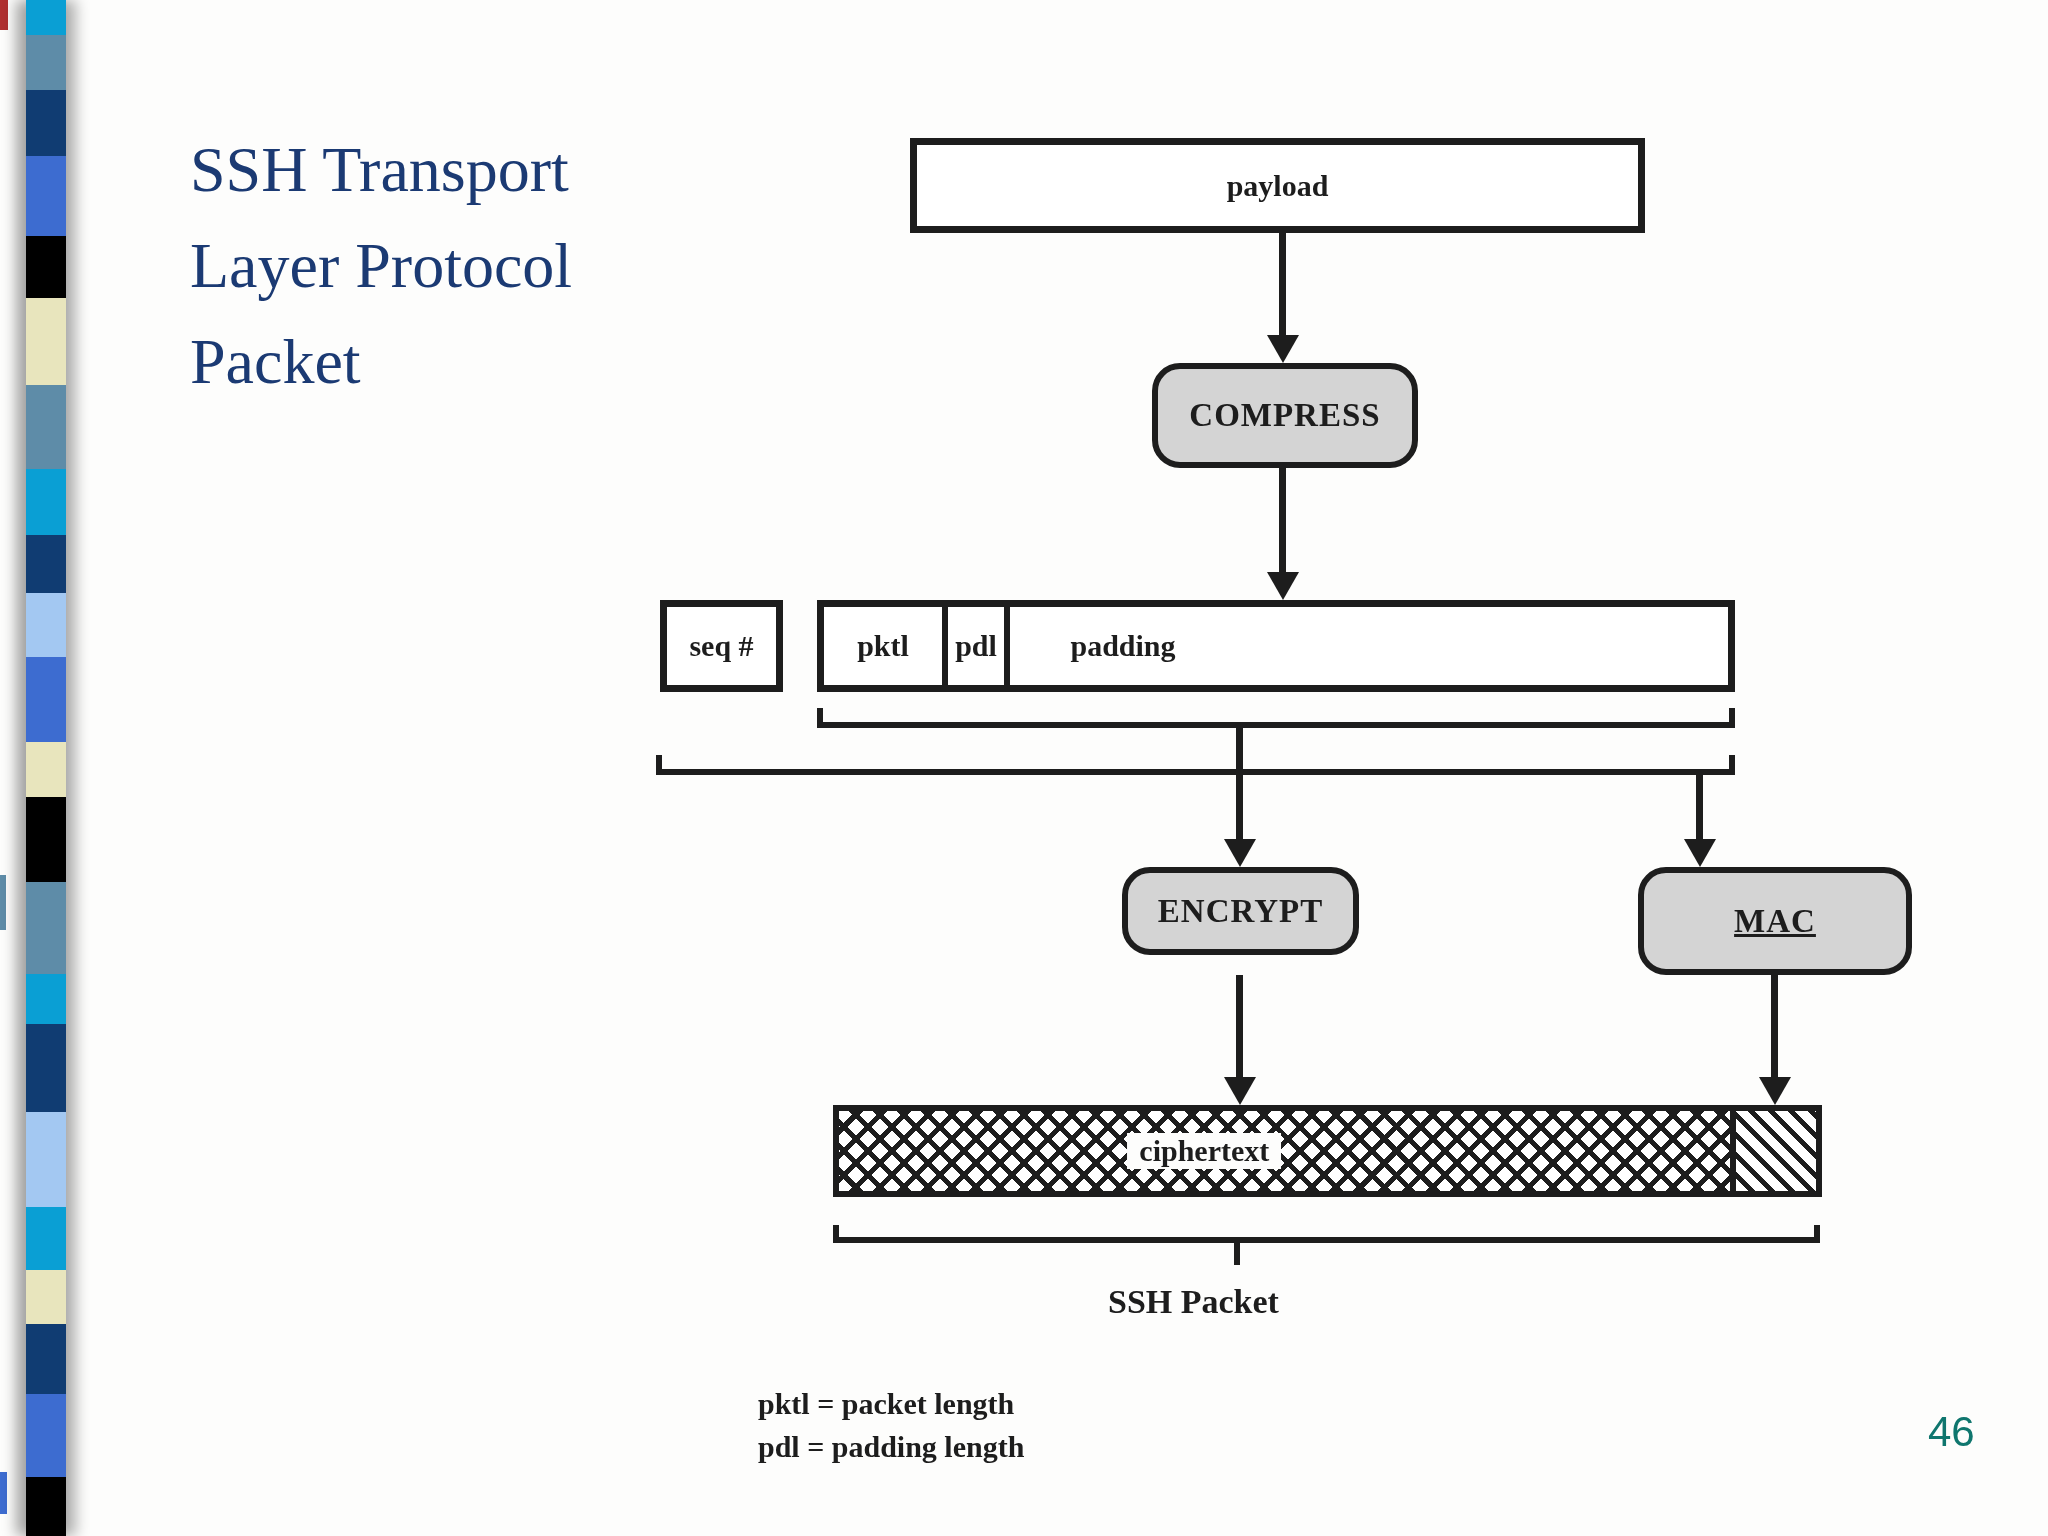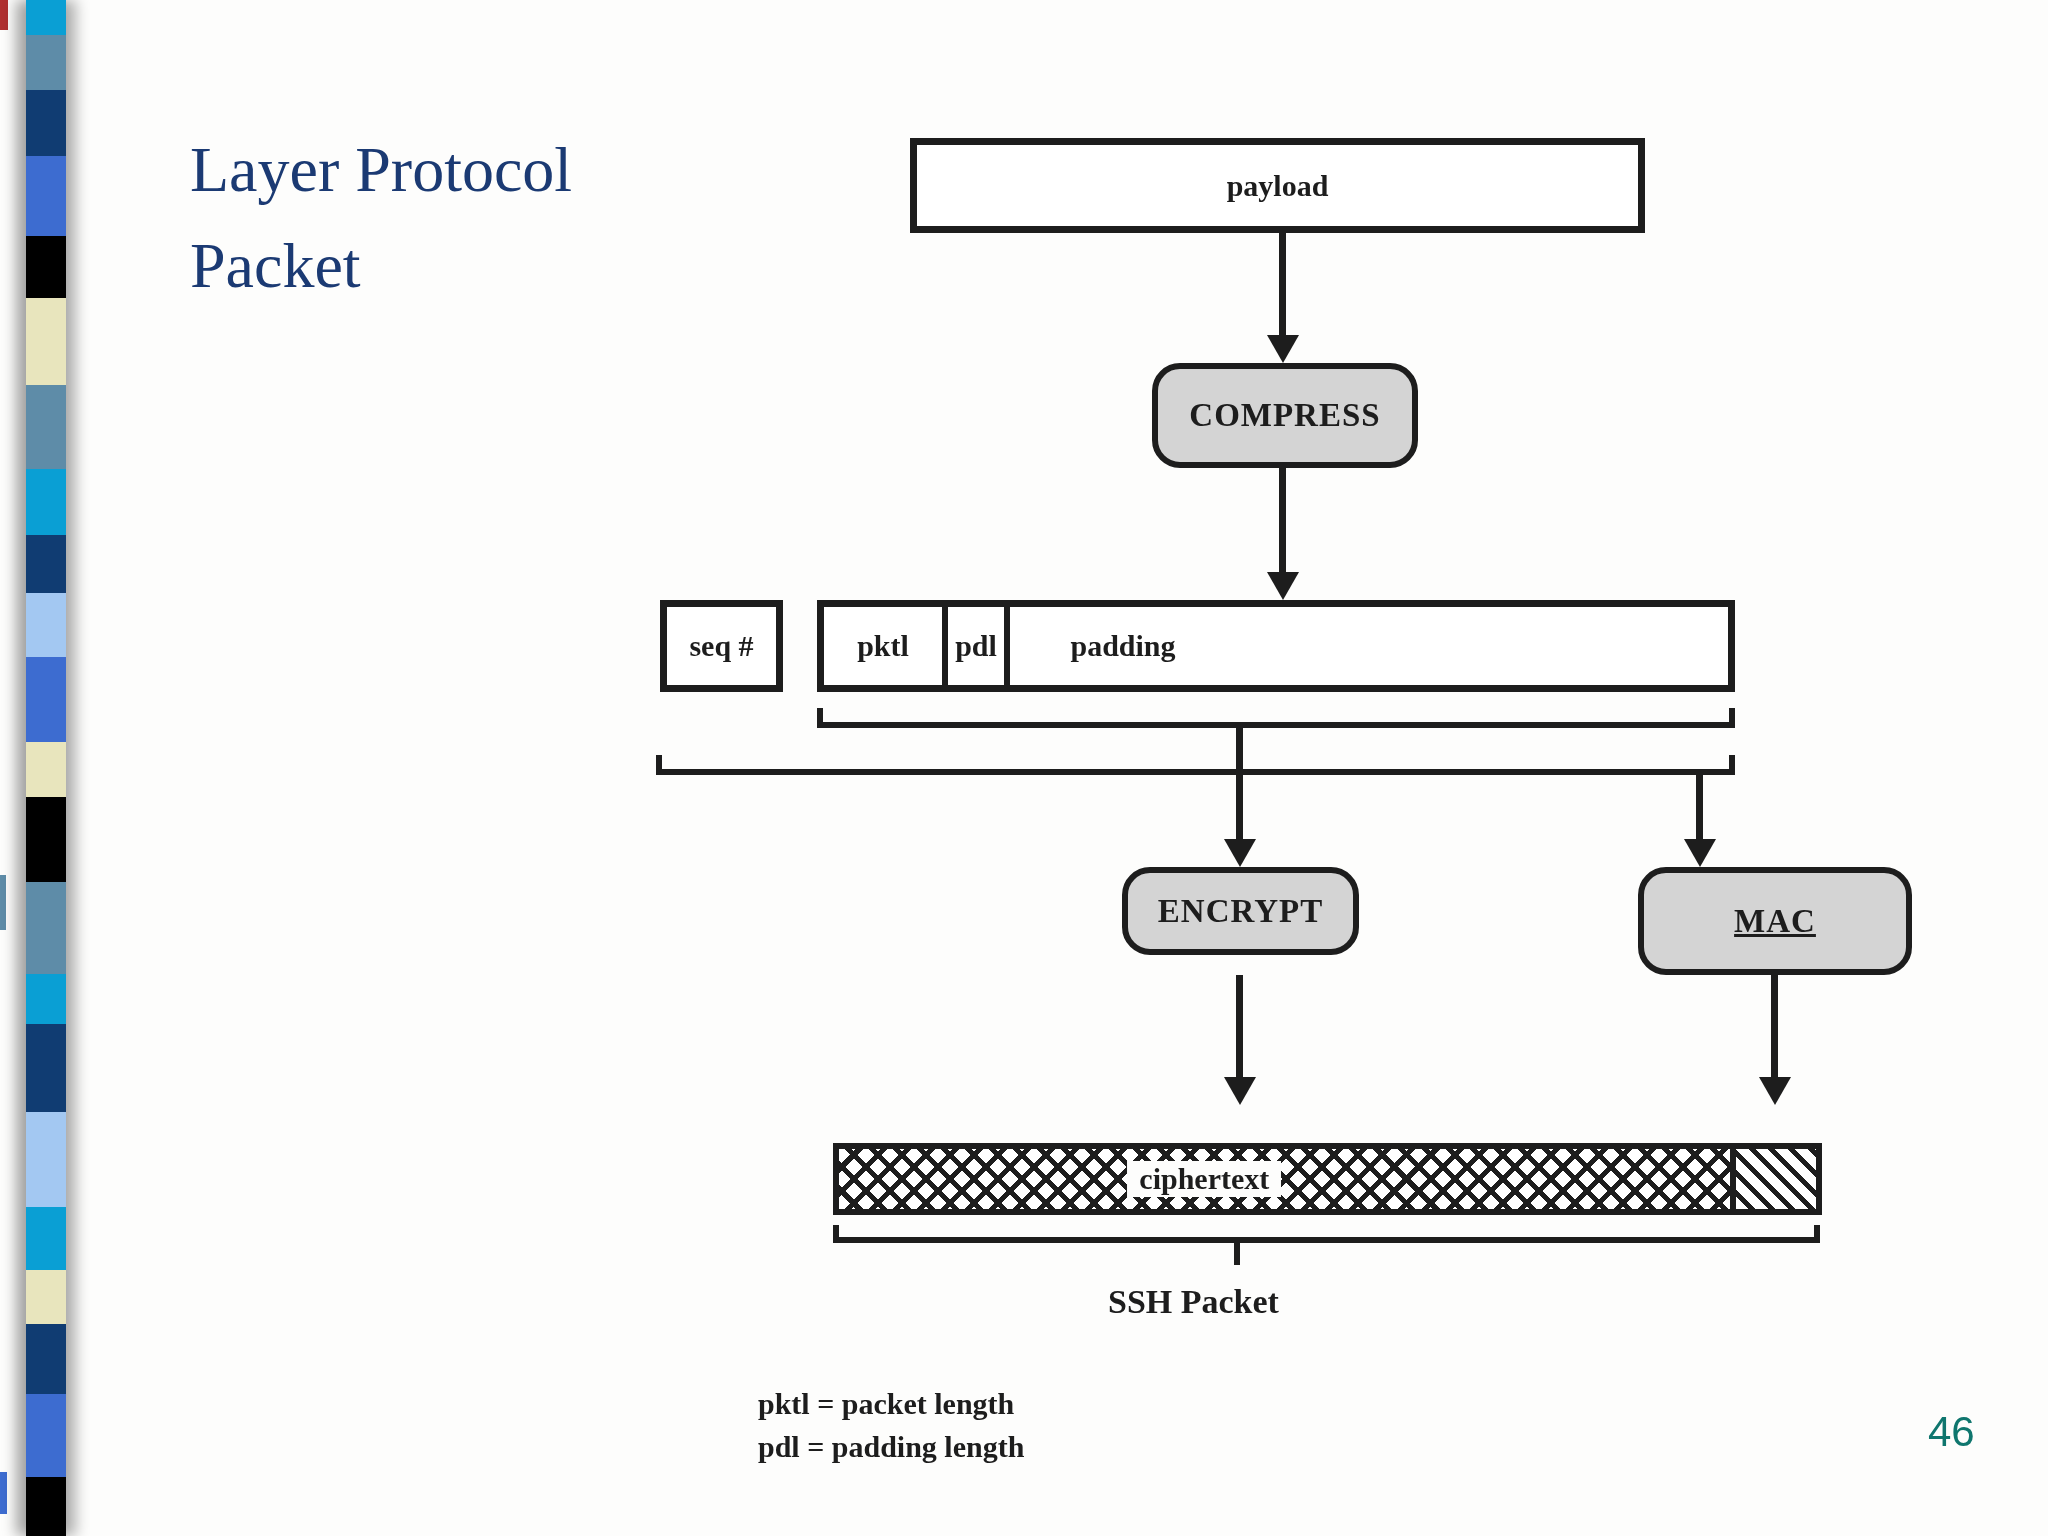--- a/index.html
+++ b/index.html
@@ -81,20 +81,21 @@
       <div style="flex-grow: 88; background: rgb(16, 60, 114);"></div>
       <div style="flex-grow: 95; background: rgb(163, 200, 242);"></div>
       <div style="flex-grow: 63; background: rgb(10, 159, 212);"></div>
       <div style="flex-grow: 54; background: rgb(232, 229, 189);"></div>
       <div style="flex-grow: 70; background: rgb(16, 60, 114);"></div>
       <div style="flex-grow: 83; background: rgb(61, 108, 208);"></div>
       <div style="flex-grow: 59; background: rgb(0, 0, 0);"></div>
     </div>
 
   <div class="title">
+    <div>SSH Transport</div>
     <div>Layer Protocol</div>
     <div>Packet</div>
   </div>
 
   <div>
 
     <div class="dbox" style="left:910px;top:138px;width:735px;height:95px;">
       <span>payload</span>
     </div>
 
@@ -141,21 +142,21 @@
     <div class="process" style="left:1638px;top:867px;width:274px;height:108px;text-decoration:underline;">
       <span>MAC</span>
     </div>
 
     <div class="vline" style="left:1236px;top:975px;height:108px;"></div>
     <div class="ahead" style="left:1224px;top:1077px;"></div>
 
     <div class="vline" style="left:1771px;top:975px;height:108px;"></div>
     <div class="ahead" style="left:1759px;top:1077px;"></div>
 
-    <div class="row" style="left:833px;top:1105px;width:989px;height:72px;border-width:6px;margin-top:38px;">
+    <div class="row" style="left:833px;top:1105px;width:989px;height:92px;border-width:6px;">
       <div class="cell crosshatch" style="flex:1;position:relative;">
         <span class="patch" style="position:absolute;left:41%;transform:translateX(-50%);">ciphertext</span>
       </div>
       <div class="cell sep hatch-back" style="width:86px;"></div>
     </div>
 
     <div class="bracket" style="left:833px;top:1225px;width:987px;height:18px;"></div>
     <div class="vline" style="left:1234px;top:1243px;height:22px;width:6px;"></div>
 
     <div class="lbl" style="left:1108px;top:1283px;font-size:34px;">SSH Packet</div>

